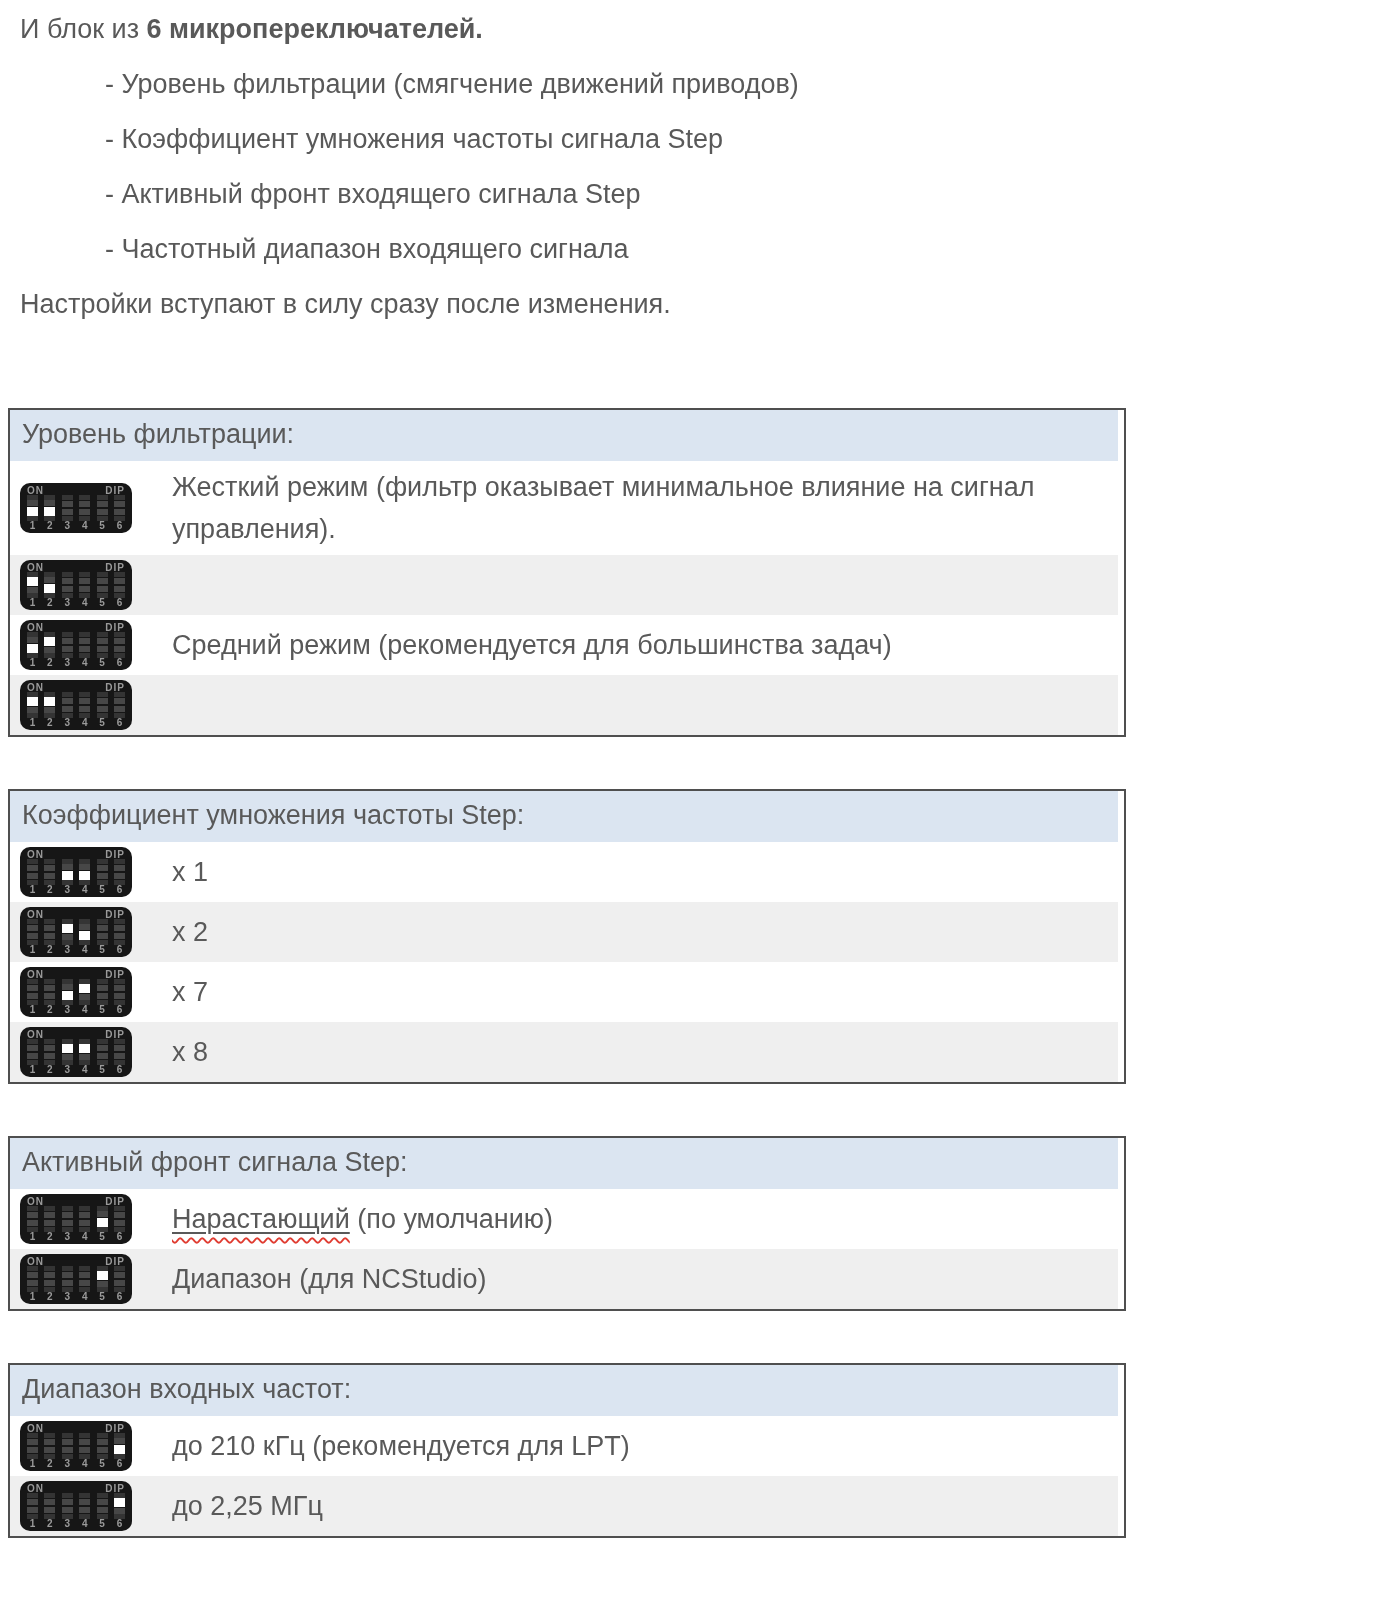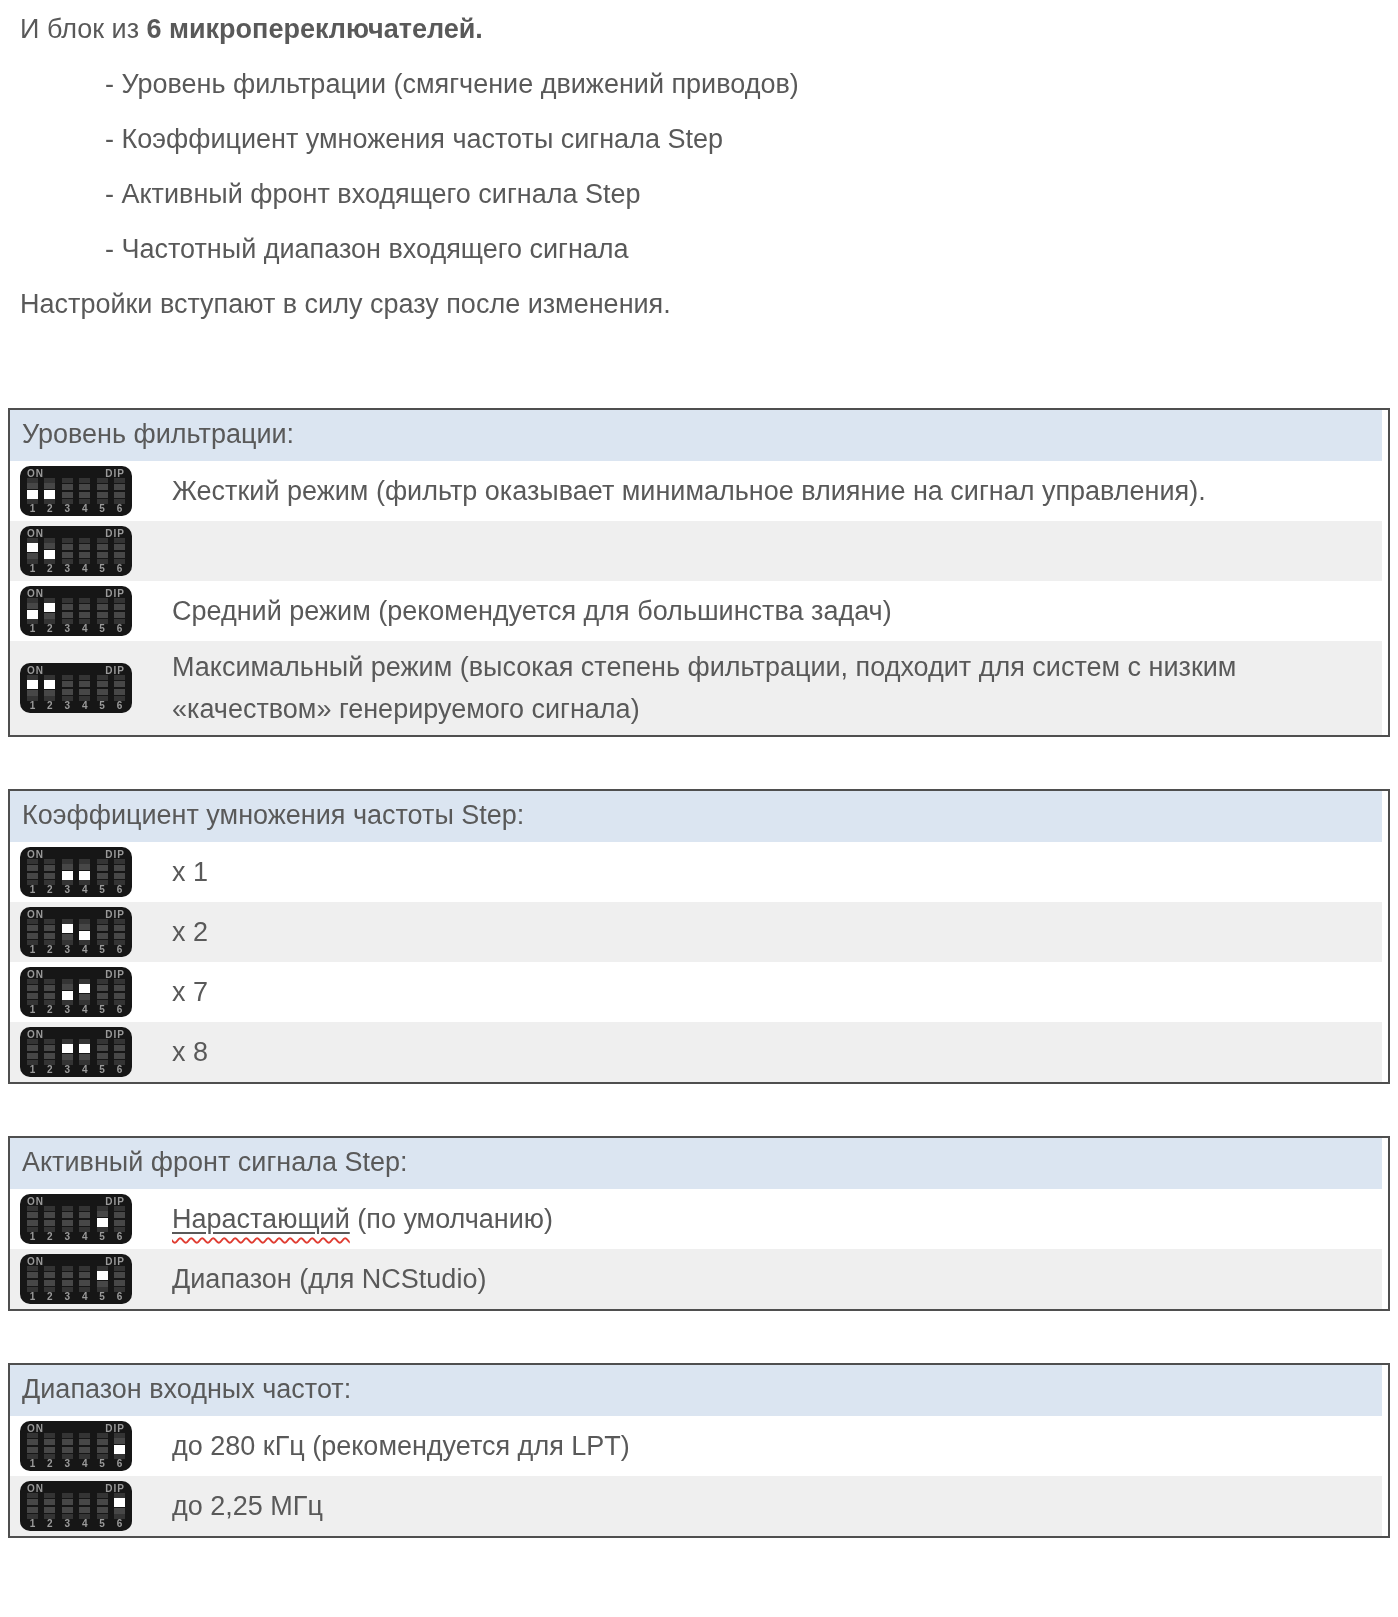--- a/index.html
+++ b/index.html
@@ -14,21 +14,21 @@
     color:var(--text_color);overflow:hidden;
   }
   
   .intro{padding:14px 30px 0 20px;font-size:27px;}
   .intro p{margin:0 0 24px;line-height:31px;}
   .intro .bullet{padding-left:85px;}
   .intro b{font-weight:700;}
   
   .tables{margin-top:88px;}
   .tbl{
-    box-sizing:border-box;width:1382px;margin:0 16px 52px 8px;
+    box-sizing:border-box;width:1118px;margin:0 16px 52px 8px;
     border:2px solid var(--table_border);background:#8b5cf6;
   }
   .tbl:last-child{margin-bottom:0;}
   .tbl-inner{padding-right:6px;background:#fff;}
   .tbl-header{
     background:var(--header_bg);font-size:27px;line-height:31px;
     padding:9px 10px 11px 12px;color:var(--text_color);
   }
   .tbl-row{
     display:flex;align-items:center;background:var(--row_bg);
@@ -297,21 +297,20 @@
             </div>
             <div class="dip-nums">
               <span>1</span>
               <span>2</span>
               <span>3</span>
               <span>4</span>
               <span>5</span>
               <span>6</span>
             </div>
           </div>
-          <div class="row-text">Максимальный режим (высокая степень фильтрации, подходит для систем с низким «качеством» генерируемого сигнала)</div>
         </div>
       </div>
     </div>
     <div class="tbl">
       <div class="tbl-inner">
         <div class="tbl-header"><span>Коэффициент умножения частоты Step:</span></div>
         <div class="tbl-row">
           <div class="dip">
             <div class="dip-labels">
               <span>ON</span>
@@ -697,21 +696,21 @@
             </div>
             <div class="dip-nums">
               <span>1</span>
               <span>2</span>
               <span>3</span>
               <span>4</span>
               <span>5</span>
               <span>6</span>
             </div>
           </div>
-          <div class="row-text">до 280 кГц (рекомендуется для LPT)</div>
+          <div class="row-text">до 210 кГц (рекомендуется для LPT)</div>
         </div>
         <div class="tbl-row alt">
           <div class="dip">
             <div class="dip-labels">
               <span>ON</span>
               <span>DIP</span>
             </div>
             <div class="dip-tracks">
               <div class="track">
                 <div class="cell"></div>

